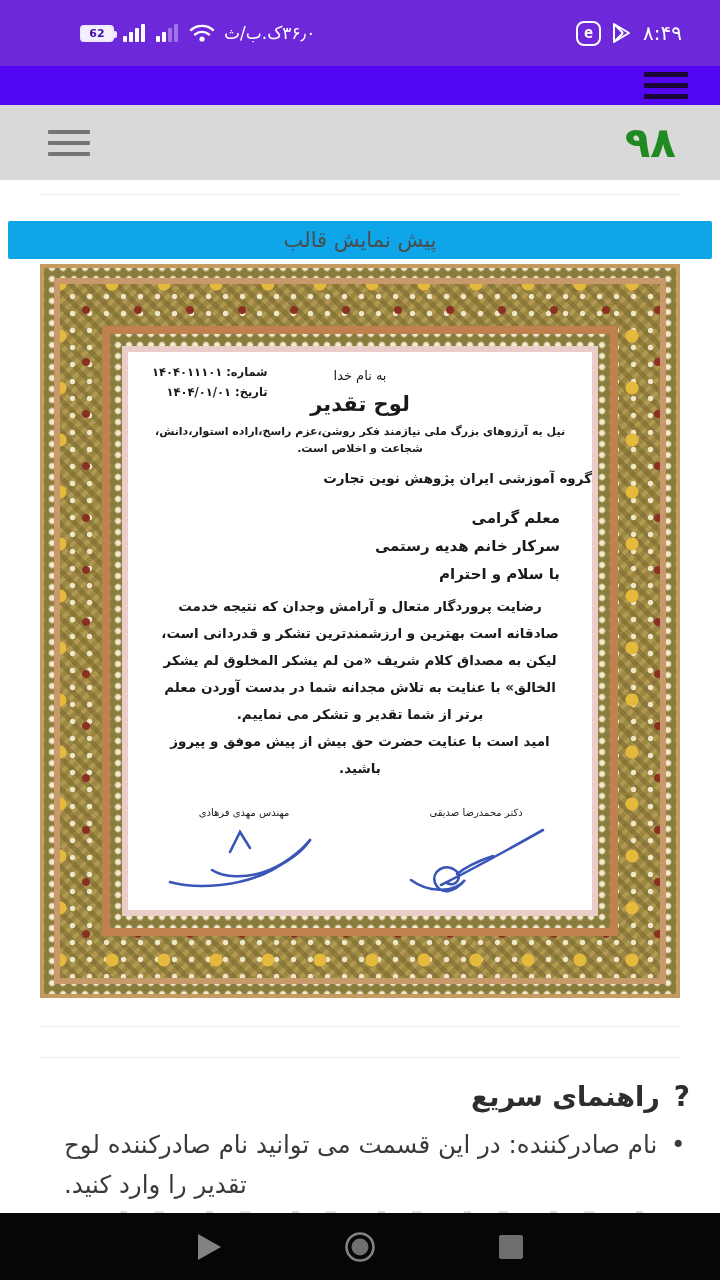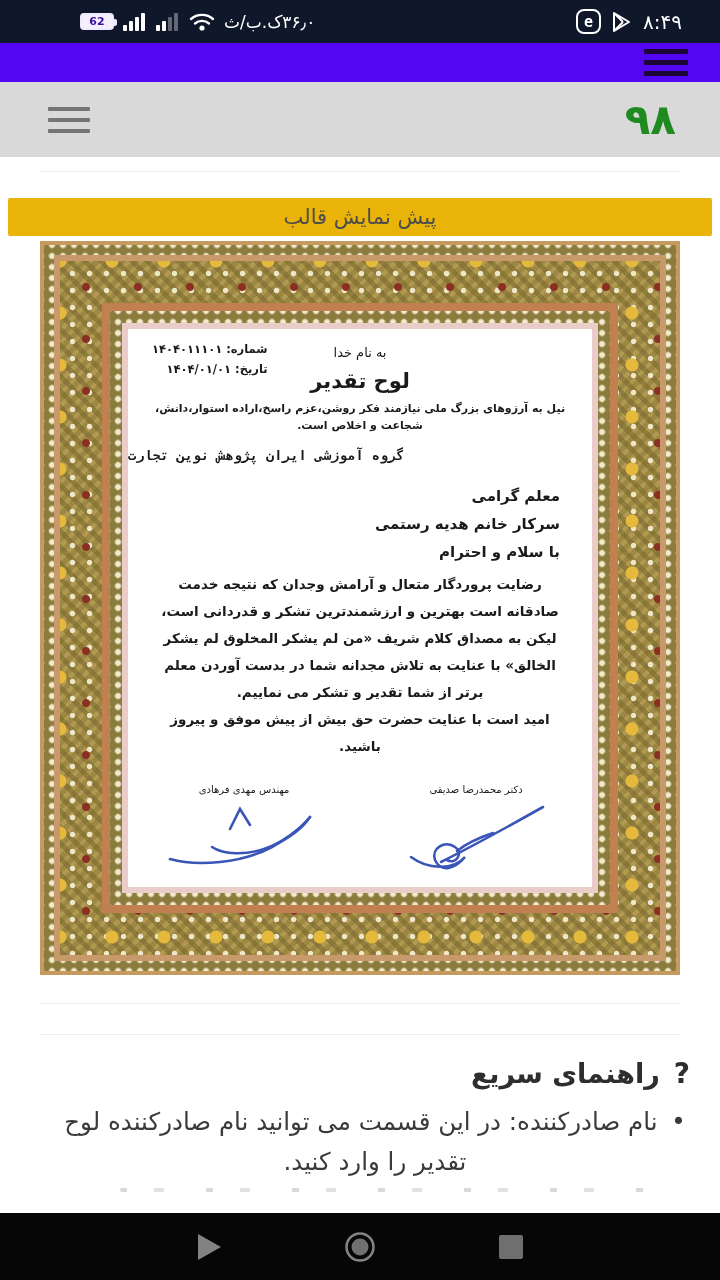--- a/index.html
+++ b/index.html
@@ -5,21 +5,21 @@
   * { margin:0; padding:0; box-sizing:border-box; }
   html,body { background:#222; }
   body { font-family:"DejaVu Sans", sans-serif; }
   .screen {
     position:relative; width:720px; height:1280px; margin:0 auto;
     background:#ffffff; overflow:hidden;
   }
 
   
   .status-bar {
-    height:43px; background:#0f172a; color:#fff;
+    height:66px; background:#6d28d9; color:#fff;
     display:flex; align-items:center; justify-content:space-between;
     padding:0 38px 0 80px; direction:ltr;
   }
   .sb-group { display:flex; align-items:center; gap:9px; }
   .battery {
     position:relative; width:34px; height:17px; border:2px solid #efeafd;
     border-radius:4px; background:#f4f0ff; color:#3d0ba6;
     font-size:11px; font-weight:bold; display:flex; align-items:center; justify-content:center;
   }
   .battery::after {
@@ -55,21 +55,21 @@
   .logo .logo-fa { color:#141414; }
   .logo .logo-num { color:#1f8a1f; }
 
   .hairline { height:1px; background:#ececec; margin:0 40px; }
   .hl-1 { margin-top:14px; }
   .hl-2 { margin-top:28px; }
   .hl-3 { margin-top:30px; }
 
   
   .banner {
-    margin:26px 8px 0; height:38px; background:#eab308; border-radius:2px;
+    margin:26px 8px 0; height:38px; background:#0ea5e9; border-radius:2px;
     display:flex; align-items:center; justify-content:center;
     font-size:21px; color:#4c4c4c;
   }
 
   
   .cert-outer { margin:5px 40px 0; background:#c49a5e; padding:4px;
                 box-shadow:0 0 0 1px #a8straight; }
   .pearl {
     background-color:#8b7c3e;
     background-image:radial-gradient(circle, #f2ebcd 0 2.6px, rgba(0,0,0,0) 3.6px);
@@ -100,21 +100,21 @@
   .bismillah { text-align:center; font-weight:normal; font-size:13px; margin-top:16px; }
   .cert-meta {
     position:absolute; left:24px; top:10px; font-size:11.5px; font-weight:bold;
     line-height:20px; text-align:right;
   }
   .cert-title { text-align:center; font-weight:bold; font-size:21px; margin-top:9px; }
   .cert-motto {
     text-align:center; font-weight:bold; font-size:11px; line-height:17px;
     margin-top:7px; padding:0 10px;
   }
-  .cert-issuer { text-align:left; font-weight:bold; font-size:13.5px; margin-top:13px;font-family:Liberation Mono, monospace; }
+  .cert-issuer { text-align:right; font-weight:bold; font-size:13.5px; margin-top:13px; }
   .salutations { margin-top:18px; padding:0 32px; font-weight:bold; font-size:15px; line-height:28px; }
   .cert-body { margin-top:5px; padding:0 26px; font-weight:bold; font-size:13.5px;
                line-height:27px; text-align:center; }
   .cert-body p + p { margin-top:0; }
   .signatures {
     position:absolute; bottom:14px; left:0; right:0;
     display:flex; direction:rtl;
   }
   .sig-col { width:50%; display:flex; flex-direction:column; align-items:center; }
   .sig-name { font-weight:normal; font-size:10px; }
@@ -122,21 +122,21 @@
 
   
   .guide { direction:rtl; }
   .guide-heading {
     display:flex; align-items:center; gap:14px; padding:0 30px;
     margin-top:22px; color:#2e2e2e; font-weight:bold; font-size:27px;
   }
   .guide-heading .qmark { font-size:28px; }
   .guide-item {
     margin:12px 34px 0 64px; font-size:24.5px; line-height:40px; color:#3a3a3a;
-    text-align:center;
+    text-align:left;
   }
   .guide-item .bullet { margin-left:6px; }
   .remnant {
     height:4px; margin:6px 60px 0 120px; opacity:.55; border-radius:2px;
     background:repeating-linear-gradient(90deg,#b9b9b9 0 7px, rgba(0,0,0,0) 7px 34px,
                #c9c9c9 34px 44px, rgba(0,0,0,0) 44px 86px);
   }
 
   
   .navbar {

